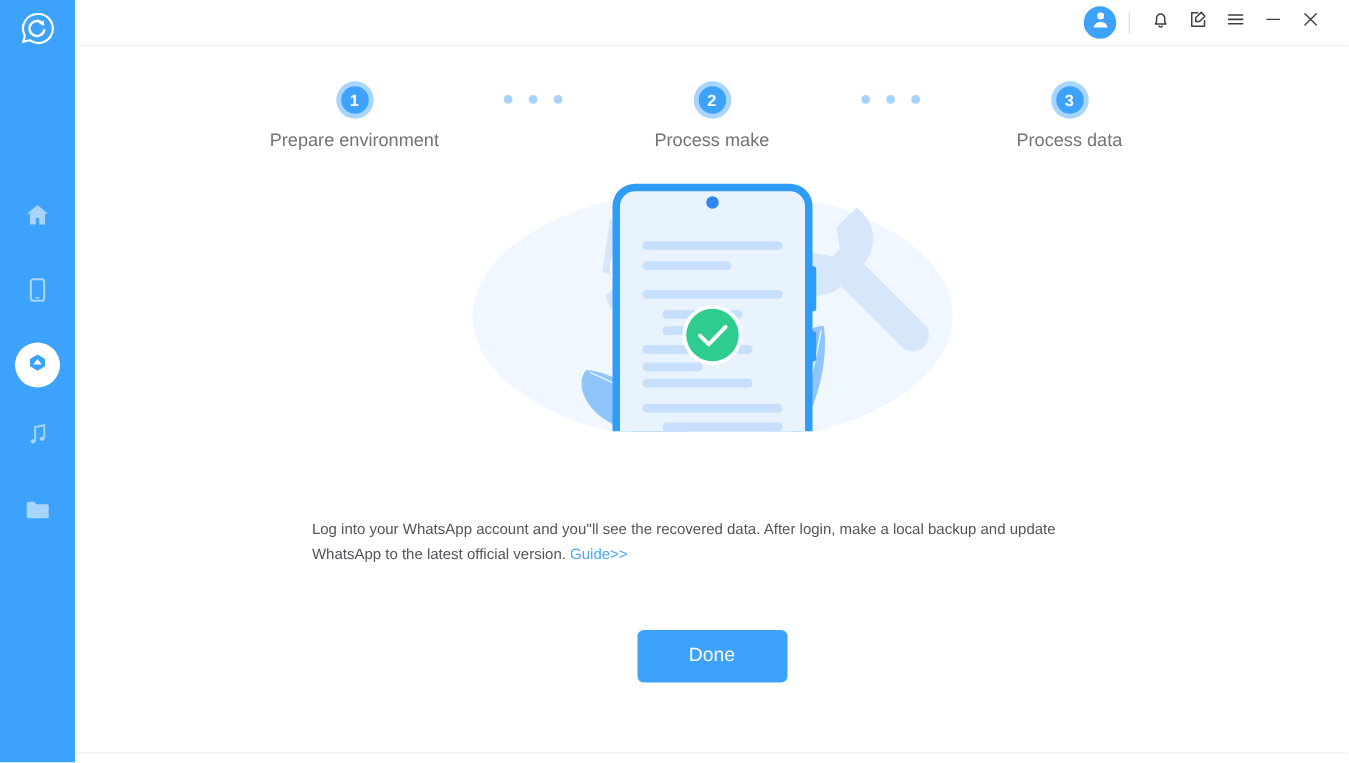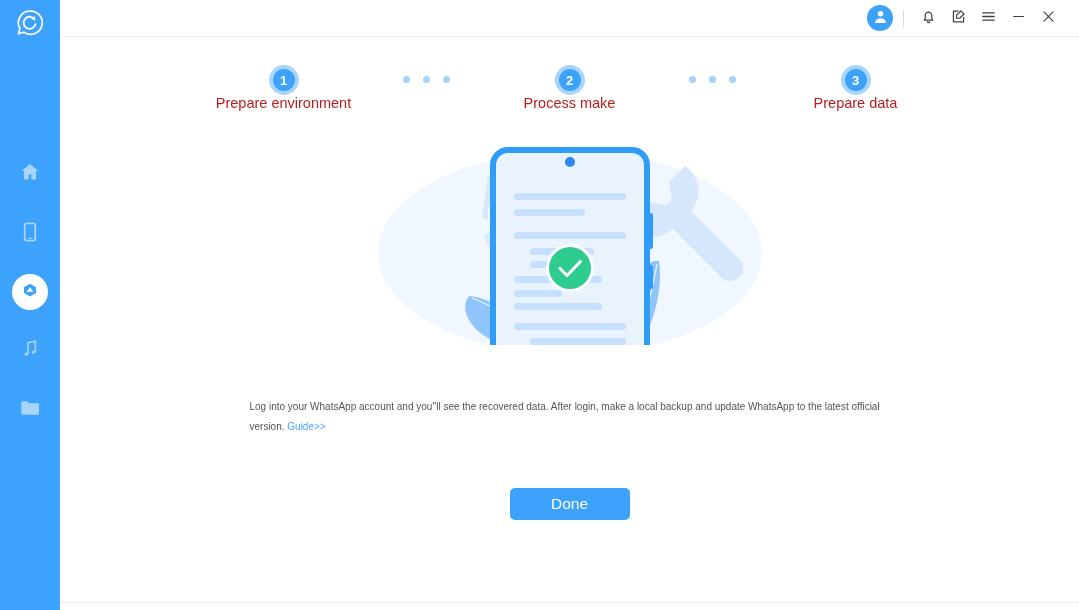--- a/index.html
+++ b/index.html
@@ -105,22 +105,23 @@
     width: 22px; height: 22px;
     border-radius: 50%;
     background: #3da2fb;
     color: #ffffff;
     font-size: 13px;
     font-weight: bold;
     display: flex; align-items: center; justify-content: center;
     line-height: 1;
   }
   .step-label {
+    margin-top: 10px;
     font-size: 14.5px;
-    color: #b91c1c;
+    color: #737373;
     white-space: nowrap;
   }
   .dots {
     width: 140px;
     display: flex;
     justify-content: center;
     gap: 13px;
     padding-top: 11px;
   }
   .dots i {
@@ -136,39 +137,39 @@
     display: flex;
     justify-content: center;
     overflow: hidden;
     margin-top: 2px;
   }
   .illus-wrap svg { display: block; }
 
   
   .desc {
     width: 640px;
-    margin: 52px auto 0 auto;
-    font-size: 10px;
+    margin: 68px auto 0 auto;
+    font-size: 12px;
     line-height: 20px;
     color: #51565c;
     text-align: left;
   }
   .desc a {
     color: #4aa7fb;
     text-decoration: none;
     cursor: pointer;
   }
 
   
   .btn-row {
     display: flex; justify-content: center;
     margin-top: 51px;
   }
   .btn-done {
-    width: 120px; height: 32px;
+    width: 120px; height: 42px;
     background: #3da2fb;
     border: none;
     border-radius: 5px;
     color: #ffffff;
     font-size: 15.5px;
     font-family: "Liberation Sans", "DejaVu Sans", sans-serif;
     cursor: pointer;
   }
   .footer-line {
     position: absolute;
@@ -327,21 +328,21 @@
       <div class="dots">
         <i></i>
         <i></i>
         <i></i>
       </div>
 
       <div class="step">
         <div class="step-badge">
           <span>3</span>
         </div>
-        <div class="step-label">Prepare data</div>
+        <div class="step-label">Process data</div>
       </div>
 
     </div>
 
     <div class="illus-wrap">
       <svg width="400" height="215" viewBox="0 0 400 215">
         <defs>
           <clipPath id="phoneScreen">
             <rect x="126" y="18" width="148" height="230" rx="12"></rect>
           </clipPath>

